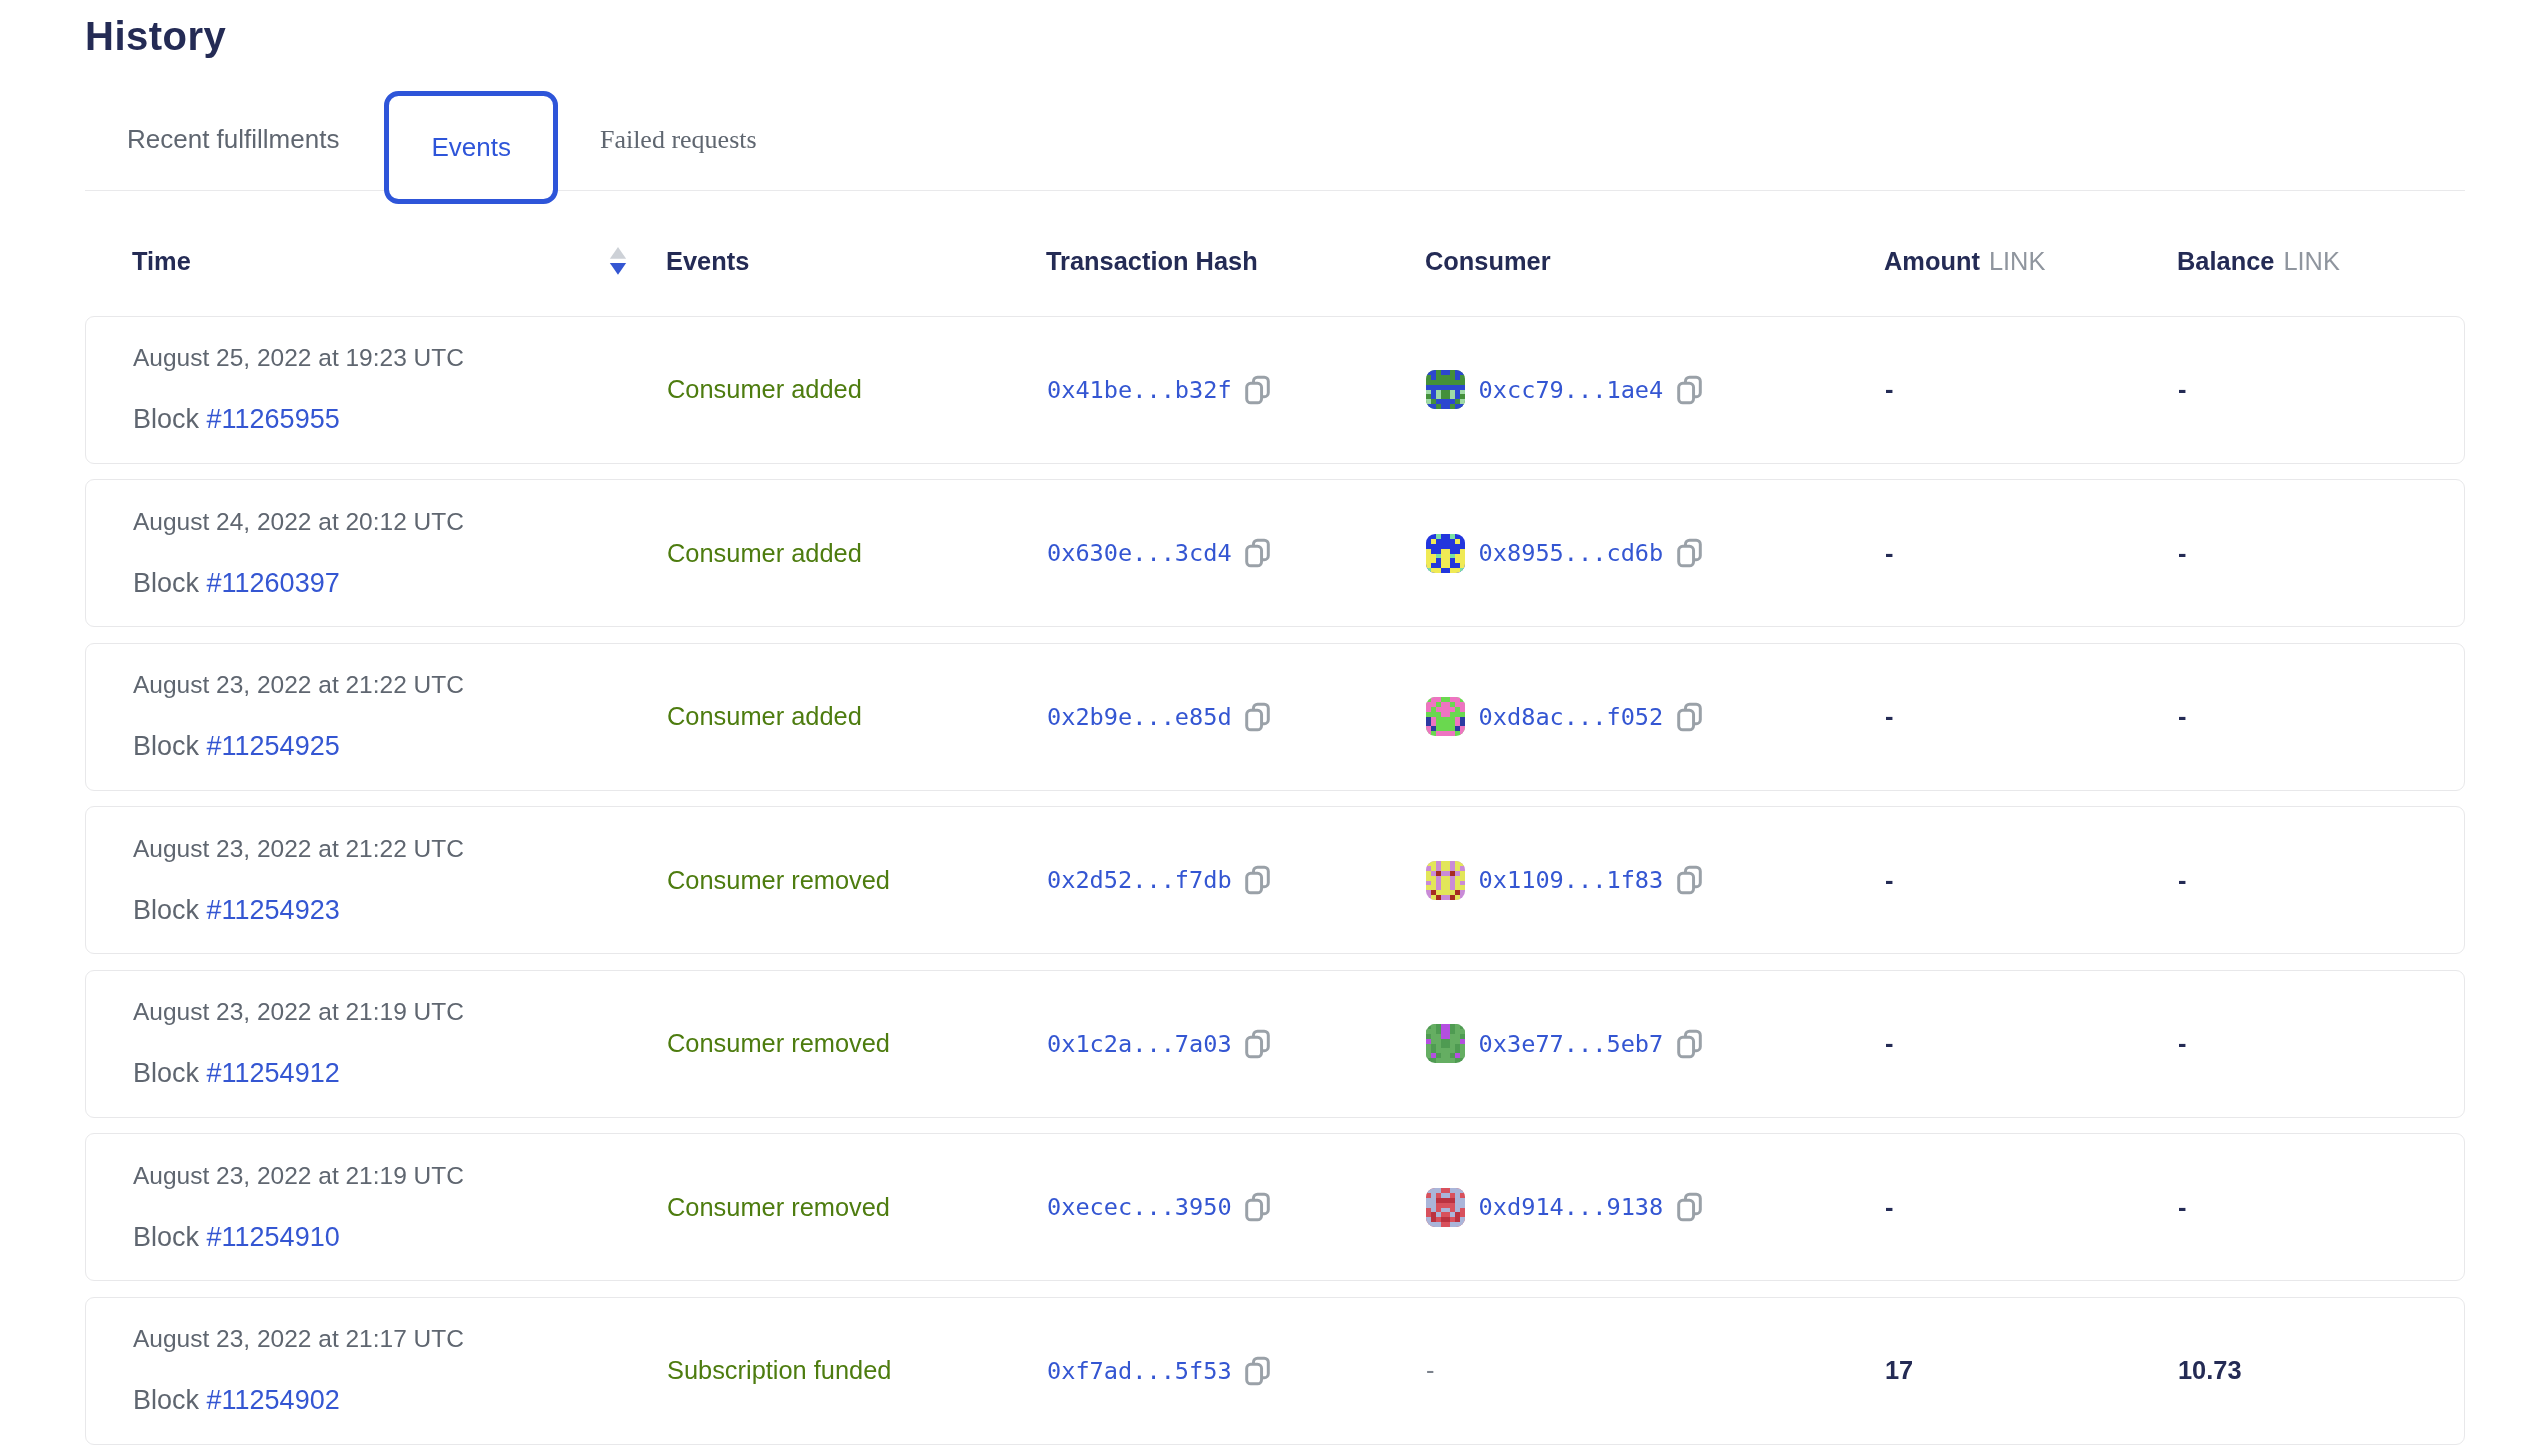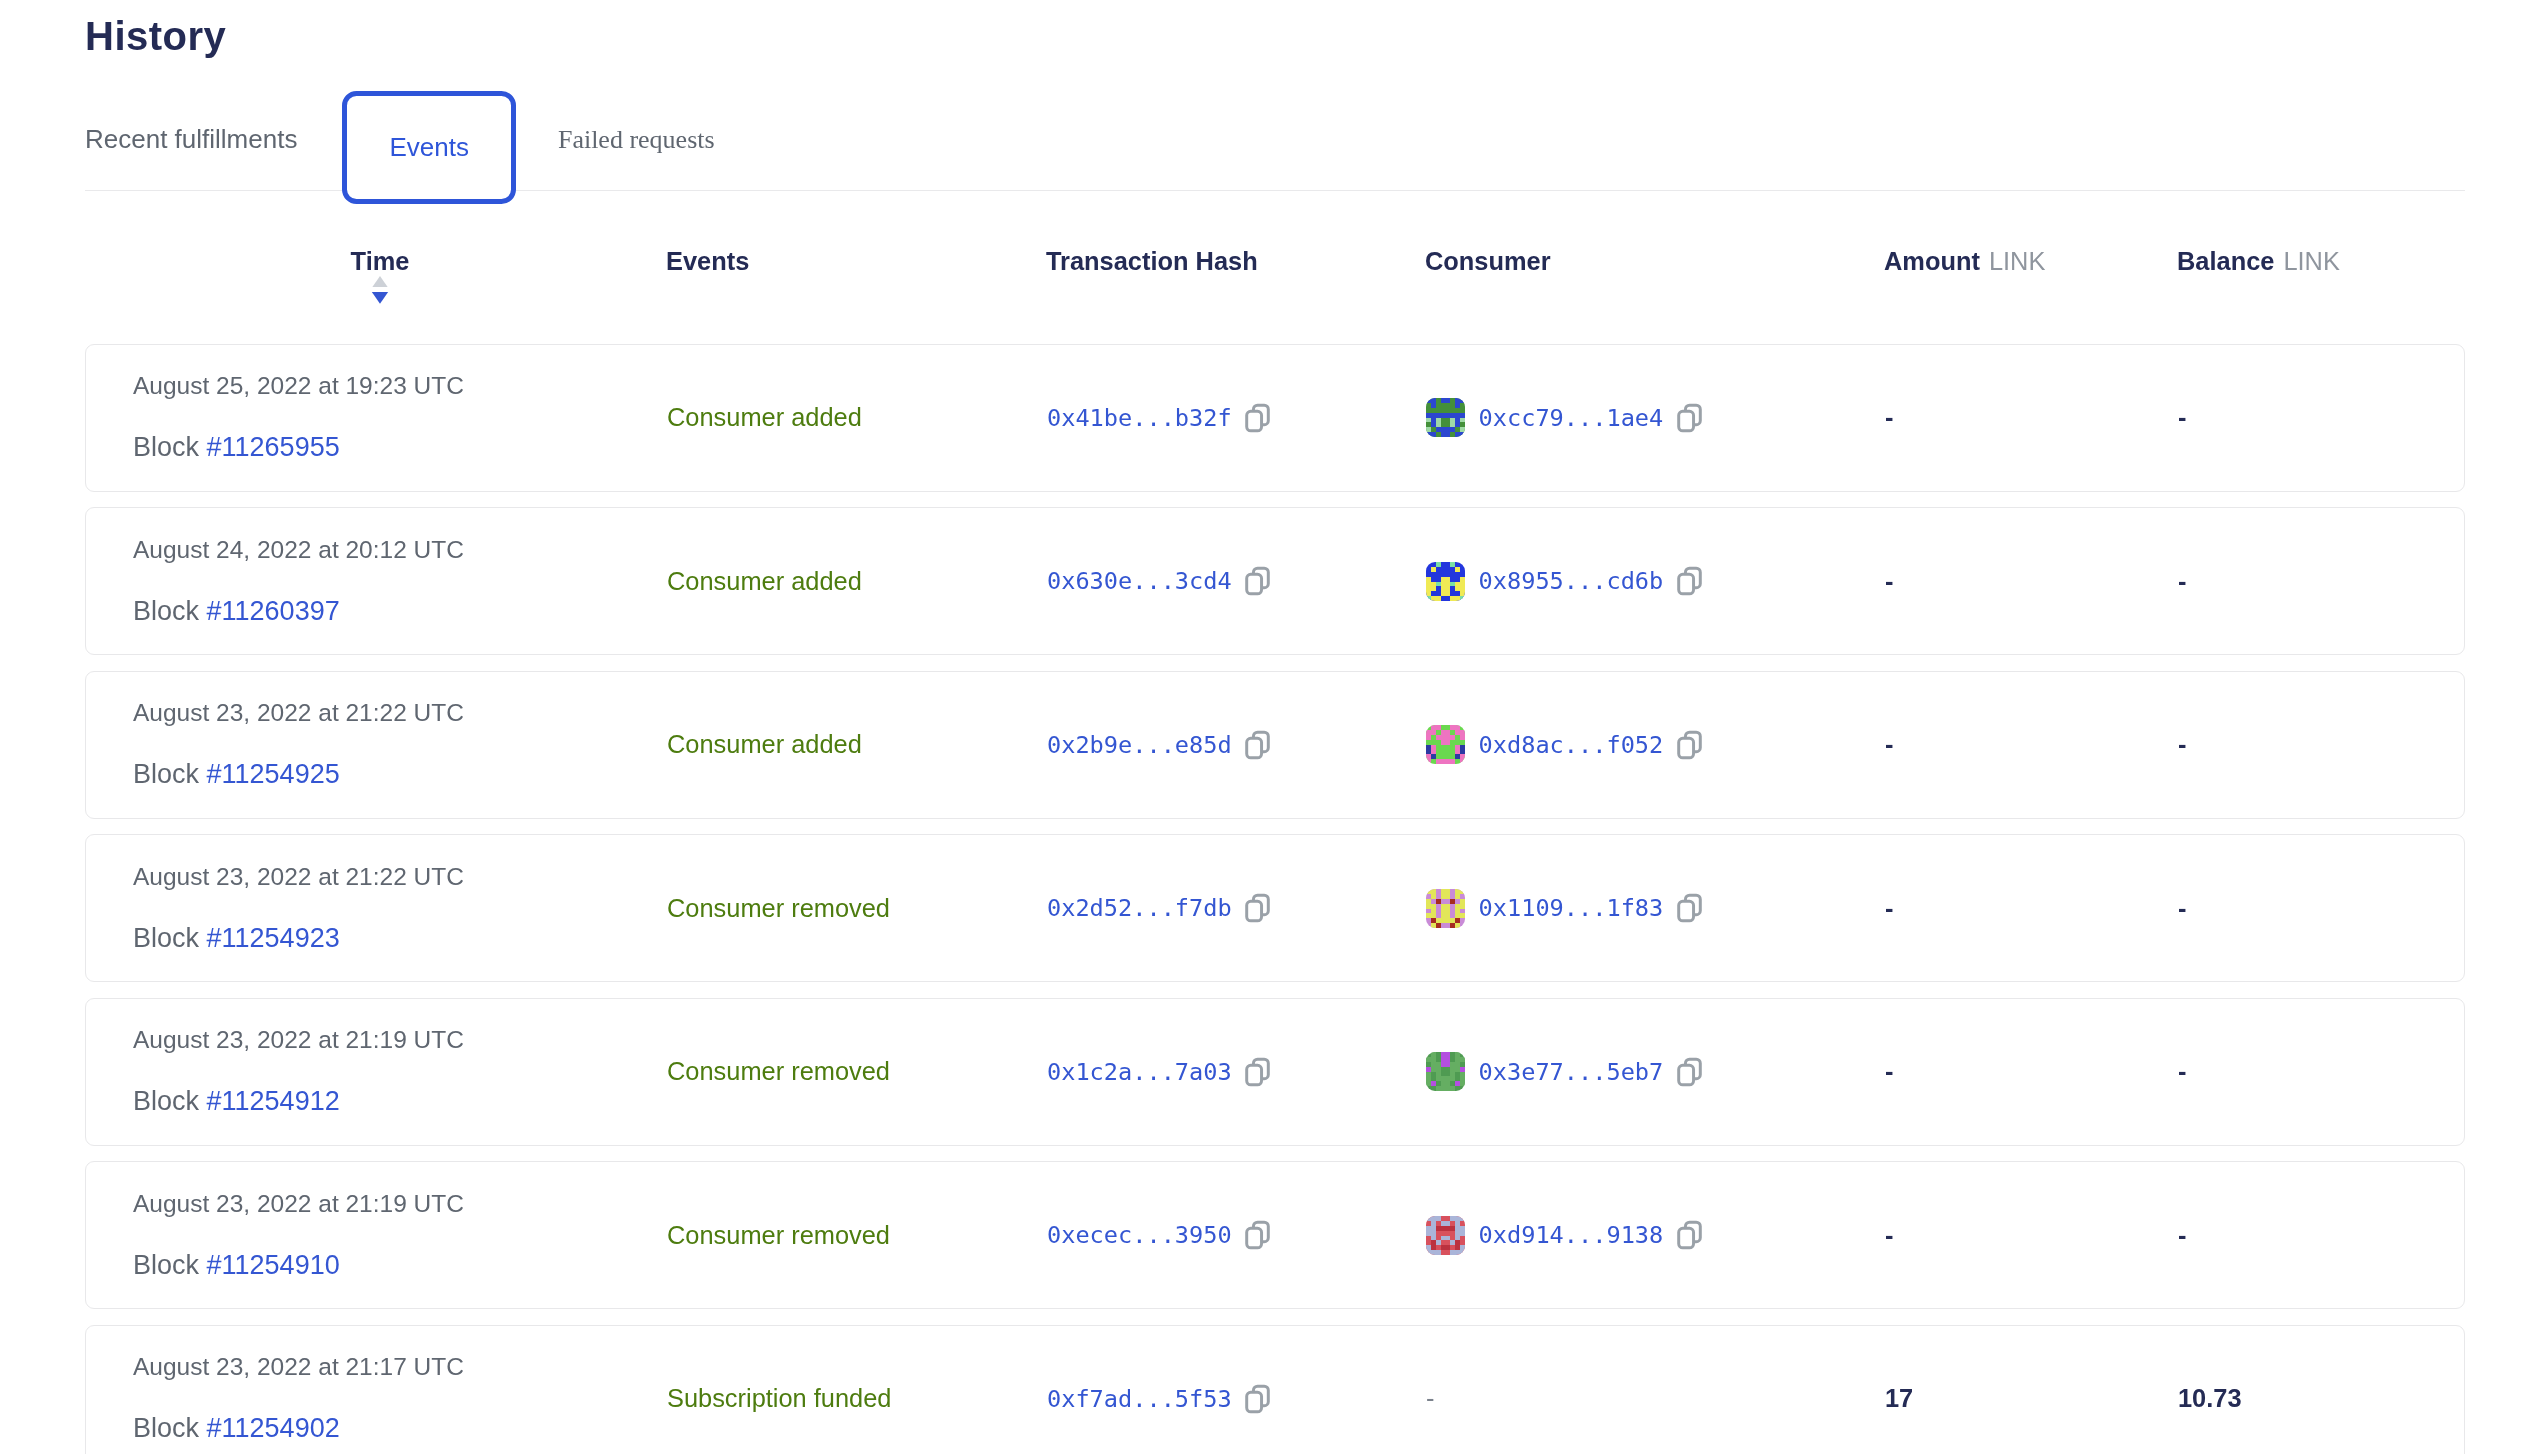--- a/index.html
+++ b/index.html
@@ -3,27 +3,27 @@
 <meta charset="utf-8">
 <style>
   html,body{margin:0;padding:0;background:#fff;}
   body{width:2525px;height:1454px;overflow:hidden;font-family:"Liberation Sans",sans-serif;-webkit-font-smoothing:antialiased;}
   .content{padding:12.7px 60px 0 85px;box-sizing:border-box;}
   .page-title{font-size:40px;font-weight:700;color:#242b55;margin:0;letter-spacing:0.5px;line-height:1.15;}
 
   
   .tabs{display:flex;align-items:center;height:100px;border-bottom:1.8px solid #e9e9eb;margin-top:31px;}
   .tab{font-size:26px;color:#5f6670;cursor:pointer;white-space:nowrap;}
-  .tab-first{}
+  .tab-first{margin-left:42px;}
   .tab-active{color:#2e55d9;border:5.5px solid #2e55d9;border-radius:14.5px;padding:36px 42px;margin-left:45px;position:relative;top:8.2px;background:#fff;}
   .tab-last{margin-left:42px;font-family:Liberation Serif, serif;}
 
   
   .thead{display:flex;margin-top:56px;padding-left:47px;font-size:25.4px;font-weight:700;color:#242b55;align-items:flex-start;}
-  .th{box-sizing:border-box;flex-direction:column;}
+  .th{box-sizing:border-box;}
   .th-time{width:534px;display:flex;align-items:center;justify-content:space-between;padding-right:38px;cursor:pointer;}
   .th-event{width:380px;}
   .th-hash{width:379px;}
   .th-consumer{width:459px;}
   .th-amount{width:293px;}
   .th-balance{flex:1;}
   .unit{font-weight:400;color:#8f959e;margin-left:9px;}
   .sort-icons{display:inline-flex;flex-direction:column;gap:4.5px;line-height:0;}
 
   

